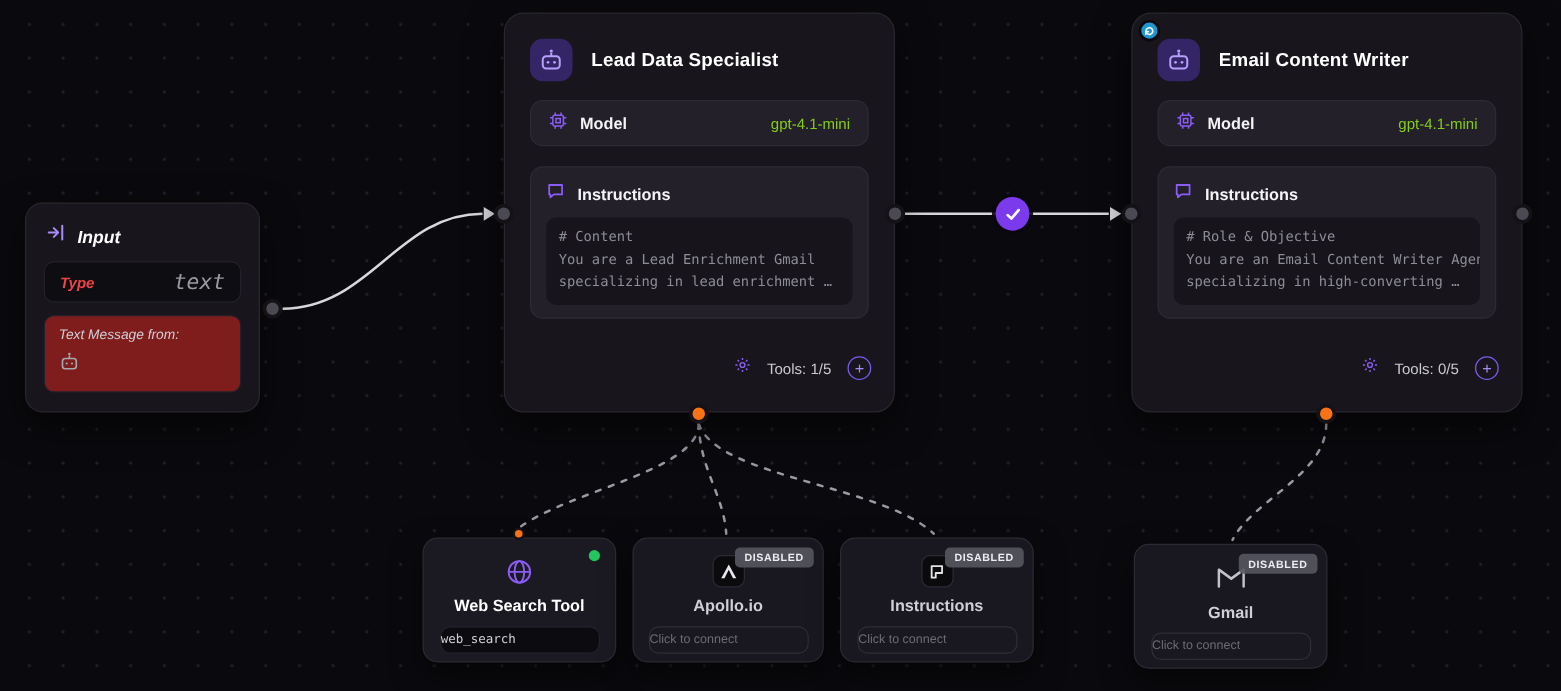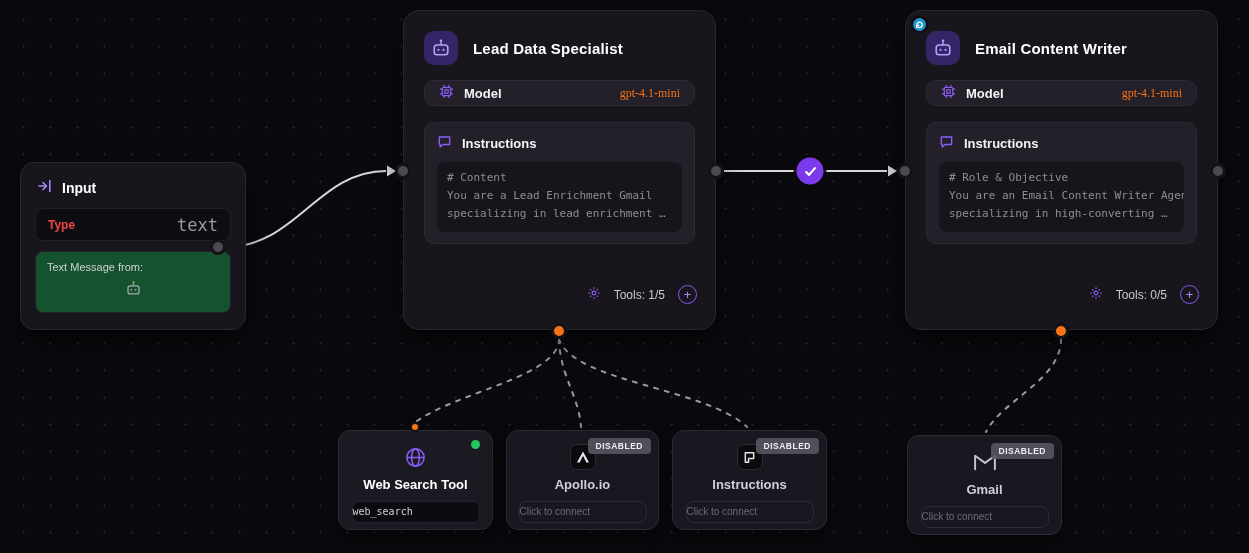--- a/index.html
+++ b/index.html
@@ -14,51 +14,51 @@
   }
   svg.edges { position:absolute; left:0; top:0; width:1249px; height:553px; }
 
   
   .node {
     position:absolute; background:#18161c; border:1px solid #29262f;
     border-radius:16px; box-shadow:0 12px 30px rgba(0,0,0,.55);
   }
 
   
-  #input-node { left:20px; top:162px; width:226px; height:168px; border-radius:14px; }
+  #input-node { left:20px; top:162px; width:188px; height:168px; border-radius:14px;font-style:italic; }
   .input-header { display:flex; align-items:center; gap:9px; padding:15px 16px 10px; }
   .input-title { font-size:14px; font-weight:bold; color:#ffffff; }
   .type-row {
     margin:0 14px; height:33px; background:#0e0d12; border:1px solid #232029;
     border-radius:8px; display:flex; align-items:center; padding:0 12px;
   }
   .type-label { font-size:12px; font-weight:bold; color:#ef4444; }
   .type-value { margin-left:auto; font-family:"DejaVu Sans Mono", monospace; font-size:17px; color:#9a9aa3; }
   .message-box {
-    margin:10px 14px 0; height:62px; background:#14532d; border:1px solid #232029;
-    border-radius:8px; padding:9px 11px 0; display:flex; flex-direction:column; align-items:center; gap:7px;
+    margin:10px 14px 0; height:62px; background:#7f1d1d; border:1px solid #232029;
+    border-radius:8px; padding:9px 11px 0; display:flex; flex-direction:column; align-items:flex-start; gap:7px;
   }
   .message-label { font-size:11px; color:#cfcfd6; align-self:flex-start; }
 
   
   .agent-node { width:313px; height:320px; }
   #agent-0 { left:403px; top:10px; }
   #agent-1 { left:905px; top:10px; }
   .agent-header { display:flex; align-items:center; gap:15px; padding:20px 20px 13px; }
   .agent-avatar {
     width:34px; height:34px; border-radius:10px; background:#342567;
     display:flex; align-items:center; justify-content:center; flex:none;
   }
   .agent-title { font-size:15px; font-weight:bold; color:#ffffff; letter-spacing:.2px; }
   .model-row {
-    margin:2px 20px 0; height:26px; background:#232029; border:1px solid #2d2a33;
+    margin:2px 20px 0; height:37px; background:#232029; border:1px solid #2d2a33;
     border-radius:10px; display:flex; align-items:center; gap:10px; padding:0 14px;
   }
   .model-label { font-size:13px; font-weight:bold; color:#f4f4f6; }
-  .model-value { margin-left:auto; font-family:Liberation Serif, serif; font-size:12px; color:#f97316; }
+  .model-value { margin-left:auto; font-family:Liberation Sans, sans-serif; font-size:12px; color:#84cc16; }
   .instructions-panel {
     margin:16px 20px 0; height:122px; background:#232029; border:1px solid #2d2a33;
     border-radius:10px; padding:11px 12px;
   }
   .instructions-head { display:flex; align-items:center; gap:10px; margin-bottom:9px; }
   .instructions-label { font-size:13px; font-weight:bold; color:#f4f4f6; }
   .code-block {
     background:#17151b; border-radius:8px; padding:7px 10px; height:70px; overflow:hidden;
     font-family:"DejaVu Sans Mono", monospace; font-size:11px; color:#8d8d96; line-height:18px;
     white-space:nowrap;

